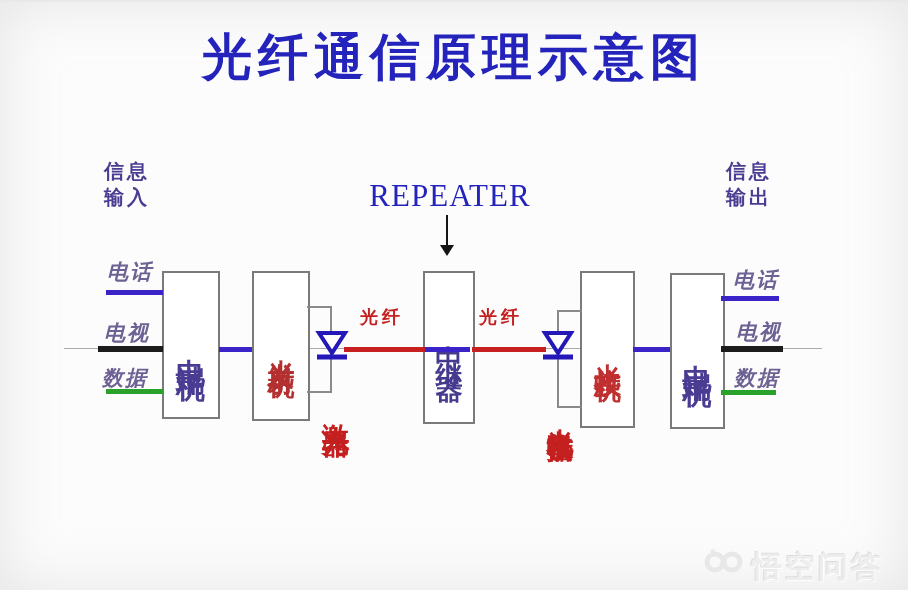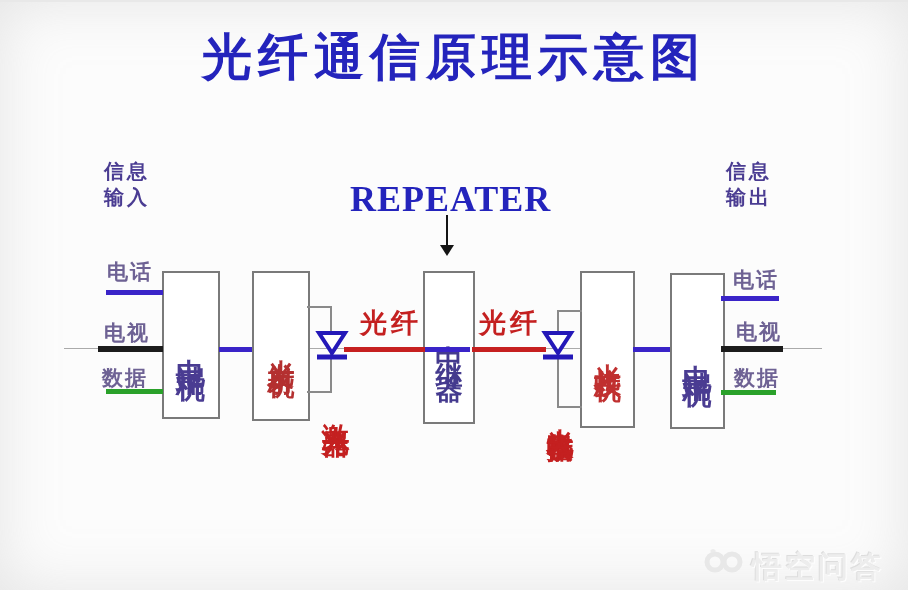--- a/index.html
+++ b/index.html
@@ -13,30 +13,30 @@
   .title{
     left:0;right:0;top:22px;text-align:center;
     font-size:50px;font-weight:bold;letter-spacing:6px;color:#2424bc;z-index:5;
   }
   .io-label{
     font-size:20px;font-weight:bold;color:#4a3c92;line-height:26px;
     letter-spacing:3px;z-index:5;text-align:center;
   }
   .repeater-label{
     left:350px;top:176px;width:200px;text-align:center;
-    font-size:36px;font-weight:bold;letter-spacing:1px;color:#2424bc;z-index:5;
+    font-size:31px;font-weight:normal;letter-spacing:1px;color:#2424bc;z-index:5;
   }
   .arrow-stem{left:446px;top:213px;width:2px;height:31px;background:#151515;z-index:5;}
   .arrow-head{
     left:440px;top:243px;width:0;height:0;z-index:5;
     border-left:7px solid transparent;border-right:7px solid transparent;
     border-top:11px solid #151515;
   }
   .baseline{left:64px;top:346px;width:758px;height:1px;background:#aaaaaa;z-index:1;}
-  .chan-label{font-size:21px;font-weight:bold;color:#6e6294;letter-spacing:2px;z-index:5;}
+  .chan-label{font-size:21px;font-weight:bold;color:#6e6294;letter-spacing:2px;z-index:5;font-style:italic;}
   .hline{height:5px;z-index:3;}
   .box{
     background:#ffffff;border:2px solid #7a7a7a;z-index:2;
     display:flex;align-items:center;justify-content:center;
   }
   .vtext{
     writing-mode:vertical-rl;text-orientation:upright;
     font-weight:bold;white-space:nowrap;
   }
   .box .vtext{font-size:29px;letter-spacing:7px;}
@@ -44,21 +44,21 @@
   .bracket{background:transparent;z-index:2;}
   .bracket-left{
     left:307px;top:304px;width:23px;height:83px;
     border-top:2px solid #8a8a8a;border-right:2px solid #8a8a8a;border-bottom:2px solid #8a8a8a;
   }
   .bracket-right{
     left:557px;top:308px;width:23px;height:94px;
     border-top:2px solid #8a8a8a;border-left:2px solid #8a8a8a;border-bottom:2px solid #8a8a8a;
   }
   .diode{z-index:4;color:#2418b8;}
-  .fiber-label{font-size:27px;font-weight:bold;color:#c42020;letter-spacing:4px;z-index:5;}
+  .fiber-label{font-size:18px;font-weight:bold;color:#c42020;letter-spacing:4px;z-index:5;}
   .ann-vert{
     font-size:28px;font-weight:bold;color:#c42020;z-index:5;
     writing-mode:vertical-rl;text-orientation:upright;letter-spacing:4px;
   }
   .watermark{
     right:24px;bottom:4px;display:flex;align-items:flex-start;gap:8px;z-index:6;opacity:.85;
   }
   .watermark-text{
     font-size:30px;font-weight:bold;letter-spacing:3px;color:#ececec;
     text-shadow:1px 1px 0 #ffffff,-1px -1px 0 #d9d9d9;

